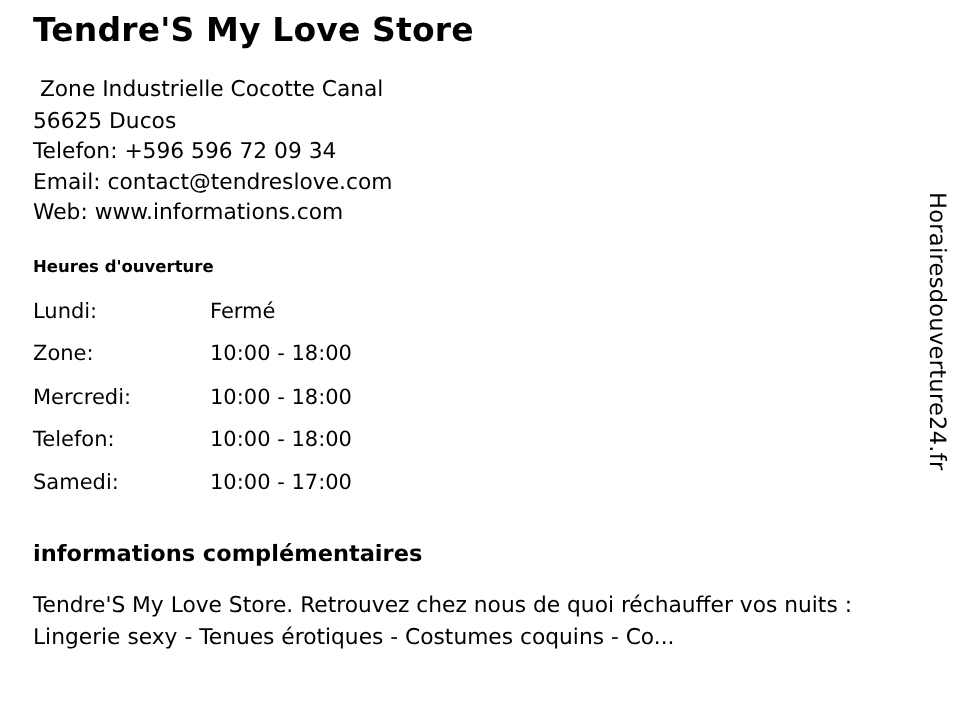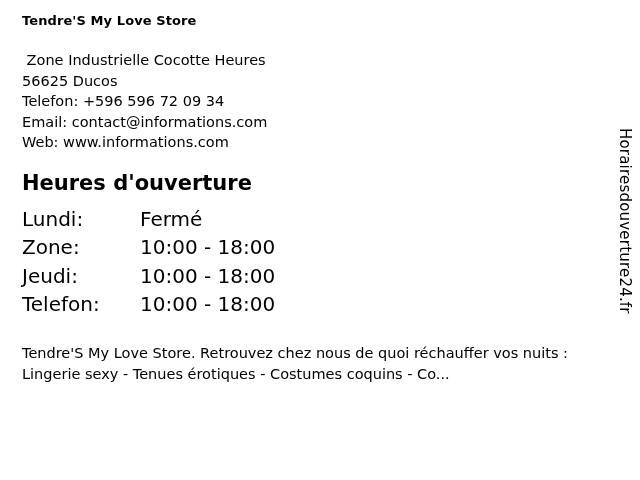--- a/index.html
+++ b/index.html
@@ -22,42 +22,42 @@
     width: 640px;
     height: 480px;
   }
   .content {
     position: absolute;
     left: 22px;
     top: 10px;
     width: 580px;
   }
   .store-title {
-    font-size: 13px;
+    font-size: 22px;
     font-weight: bold;
     letter-spacing: 0.1px;
     margin: 0 0 18px 0;
     line-height: 22px;
   }
   .address-block {
     font-size: 14.5px;
     line-height: 20.5px;
     margin-bottom: 18px;
   }
   .address-line {
     white-space: pre;
   }
   .section-heading {
-    font-size: 21px;
+    font-size: 11px;
     font-weight: bold;
     margin: 0 0 14px 0;
   }
   .hours-table {
     border-collapse: collapse;
-    font-size: 20px;
+    font-size: 14px;
     line-height: 20px;
     margin-bottom: 20px;
   }
   .hours-table td {
     padding: 0 0 8.5px 0;
     vertical-align: top;
     white-space: nowrap;
   }
   .hours-day {
     width: 118px;
@@ -87,50 +87,55 @@
 </head>
 <body>
 
 <div class="page">
 
   <div class="content">
 
     <h1 class="store-title">Tendre'S My Love Store</h1>
 
     <div class="address-block">
-      <div class="address-line"> Zone Industrielle Cocotte Heures</div>
+      <div class="address-line"> Zone Industrielle Cocotte Canal</div>
       <div class="address-line">56625 Ducos</div>
       <div class="address-line">Telefon: +596 596 72 09 34</div>
-      <div class="address-line">Email: contact@informations.com</div>
+      <div class="address-line">Email: contact@tendreslove.com</div>
       <div class="address-line">Web: www.informations.com</div>
     </div>
 
     <h2 class="section-heading">Heures d'ouverture</h2>
 
     <table class="hours-table">
       <tbody>
         <tr>
           <td class="hours-day">Lundi:</td>
           <td class="hours-value">Fermé</td>
         </tr>
         <tr>
           <td class="hours-day">Zone:</td>
           <td class="hours-value">10:00 - 18:00</td>
         </tr>
         <tr>
-          <td class="hours-day">Jeudi:</td>
+          <td class="hours-day">Mercredi:</td>
           <td class="hours-value">10:00 - 18:00</td>
         </tr>
         <tr>
           <td class="hours-day">Telefon:</td>
           <td class="hours-value">10:00 - 18:00</td>
         </tr>
+        <tr>
+          <td class="hours-day">Samedi:</td>
+          <td class="hours-value">10:00 - 17:00</td>
+        </tr>
       </tbody>
     </table>
 
+    <h2 class="extra-heading">informations complémentaires</h2>
 
     <div class="extra-text">Tendre'S My Love Store. Retrouvez chez nous de quoi réchauffer vos nuits : Lingerie sexy - Tenues érotiques - Costumes coquins - Co...</div>
 
   </div>
 
   <div class="vertical-label">Horairesdouverture24.fr</div>
 
 </div>
 
 </body></html>

